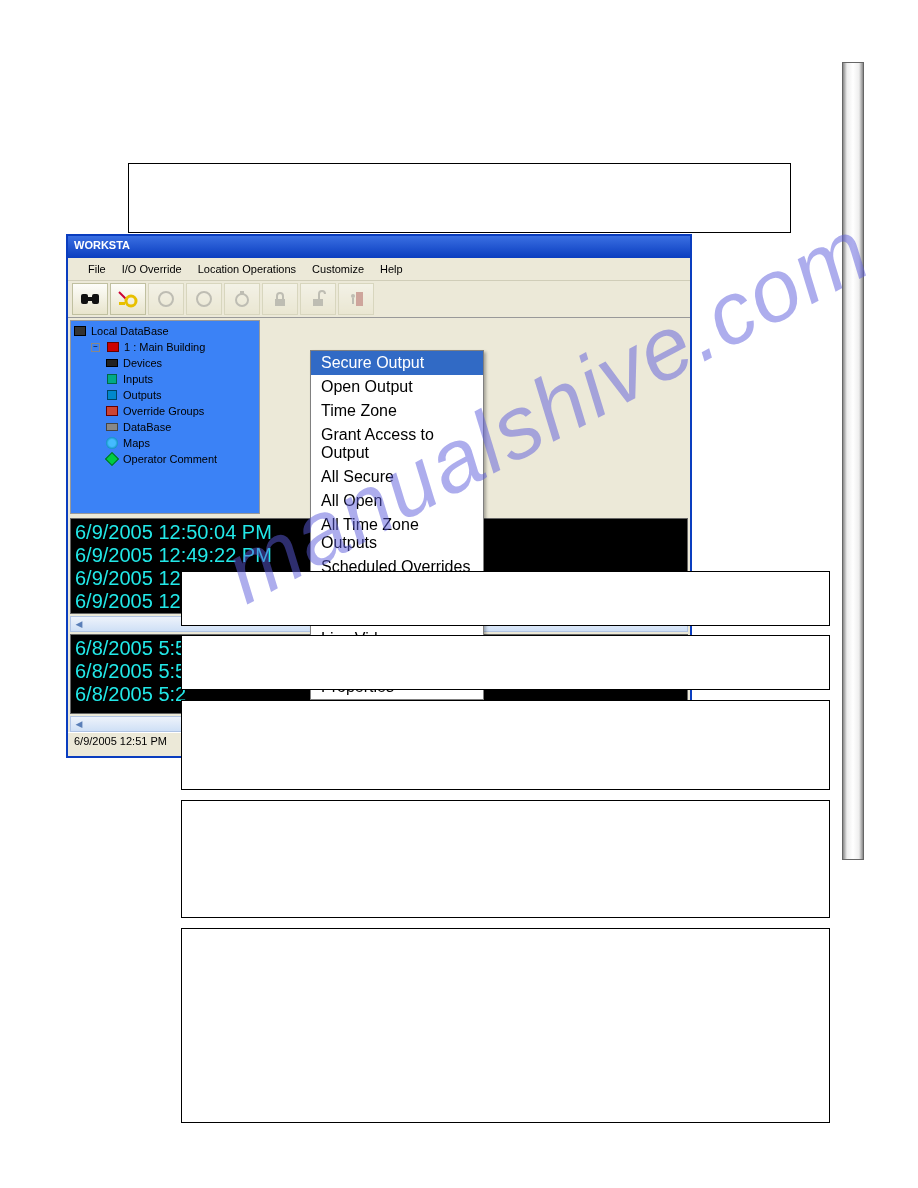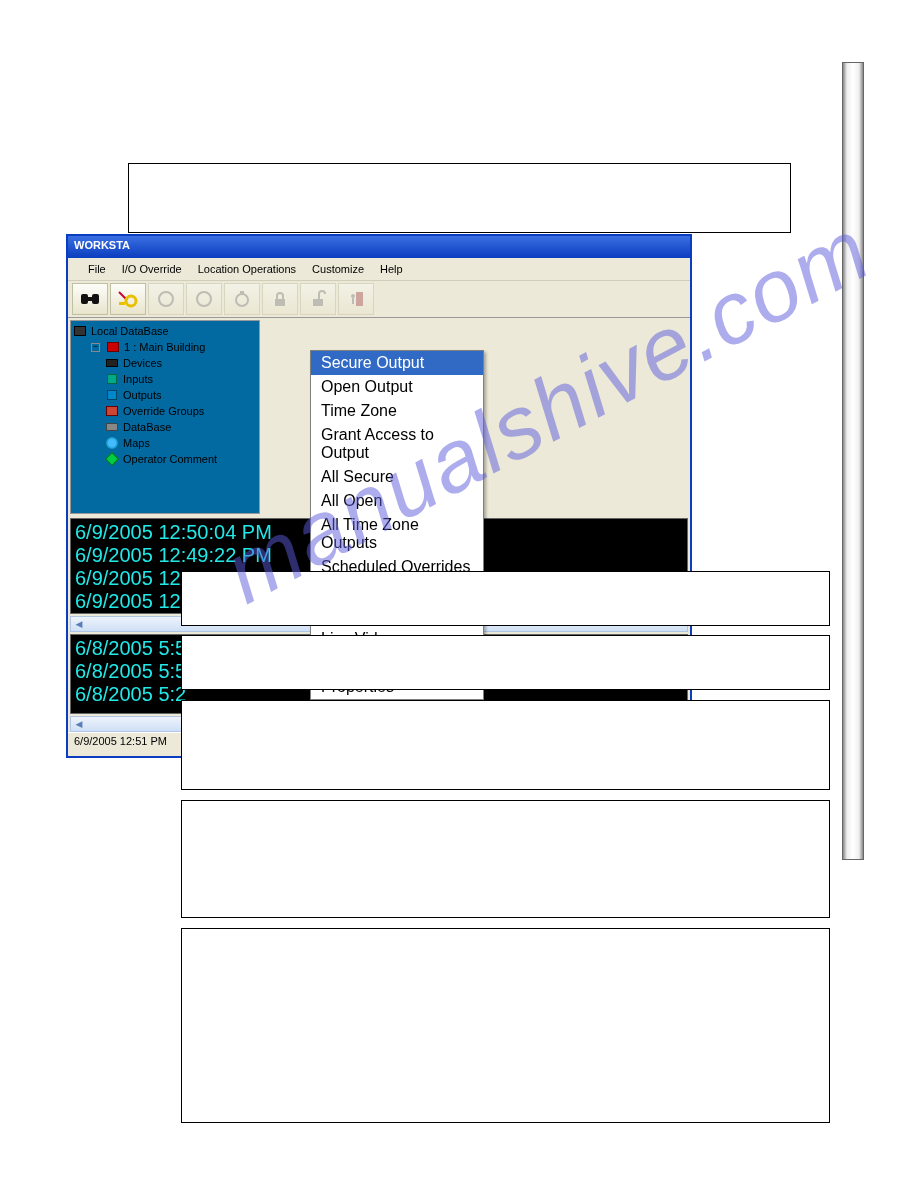--- a/index.html
+++ b/index.html
@@ -67,21 +67,21 @@
     width: 36px; height: 32px;
     border: 1px solid #c0c0a0;
     background: linear-gradient(180deg,#fdfdf9,#e8e4cc);
     display:flex; align-items:center; justify-content:center;
     position: relative;
   }
   .tbtn.disabled { opacity: 0.45; }
 
   .content-row { display:flex; height: 198px; }
   .tree {
-    width: 190px; background:#0369a1; border:1px solid #999; margin:2px;
+    width: 190px; background:#3b82f6; border:1px solid #999; margin:2px;
     padding:2px 0; font-size:11px;
   }
   .tree-row { display:flex; align-items:center; gap:4px; padding:1px 2px; }
   .tree-row .indent1{width:14px;} .tree-row .indent2{width:28px;}
   .tree-icon{width:14px;height:14px;display:inline-flex;align-items:center;justify-content:center;}
   .expander{width:9px;height:9px;border:1px solid #888;display:inline-flex;align-items:center;justify-content:center;font-size:8px;line-height:1;margin-right:2px;}
 
   .canvas { flex:1; background:#fff; border:1px solid #999; margin:2px 2px 2px 0; position:relative; }
   .door-item { position:absolute; width:55px; text-align:center; font-size:10px; }
   .door-item.selected { background:#316ac5; color:#fff; padding:1px; }

